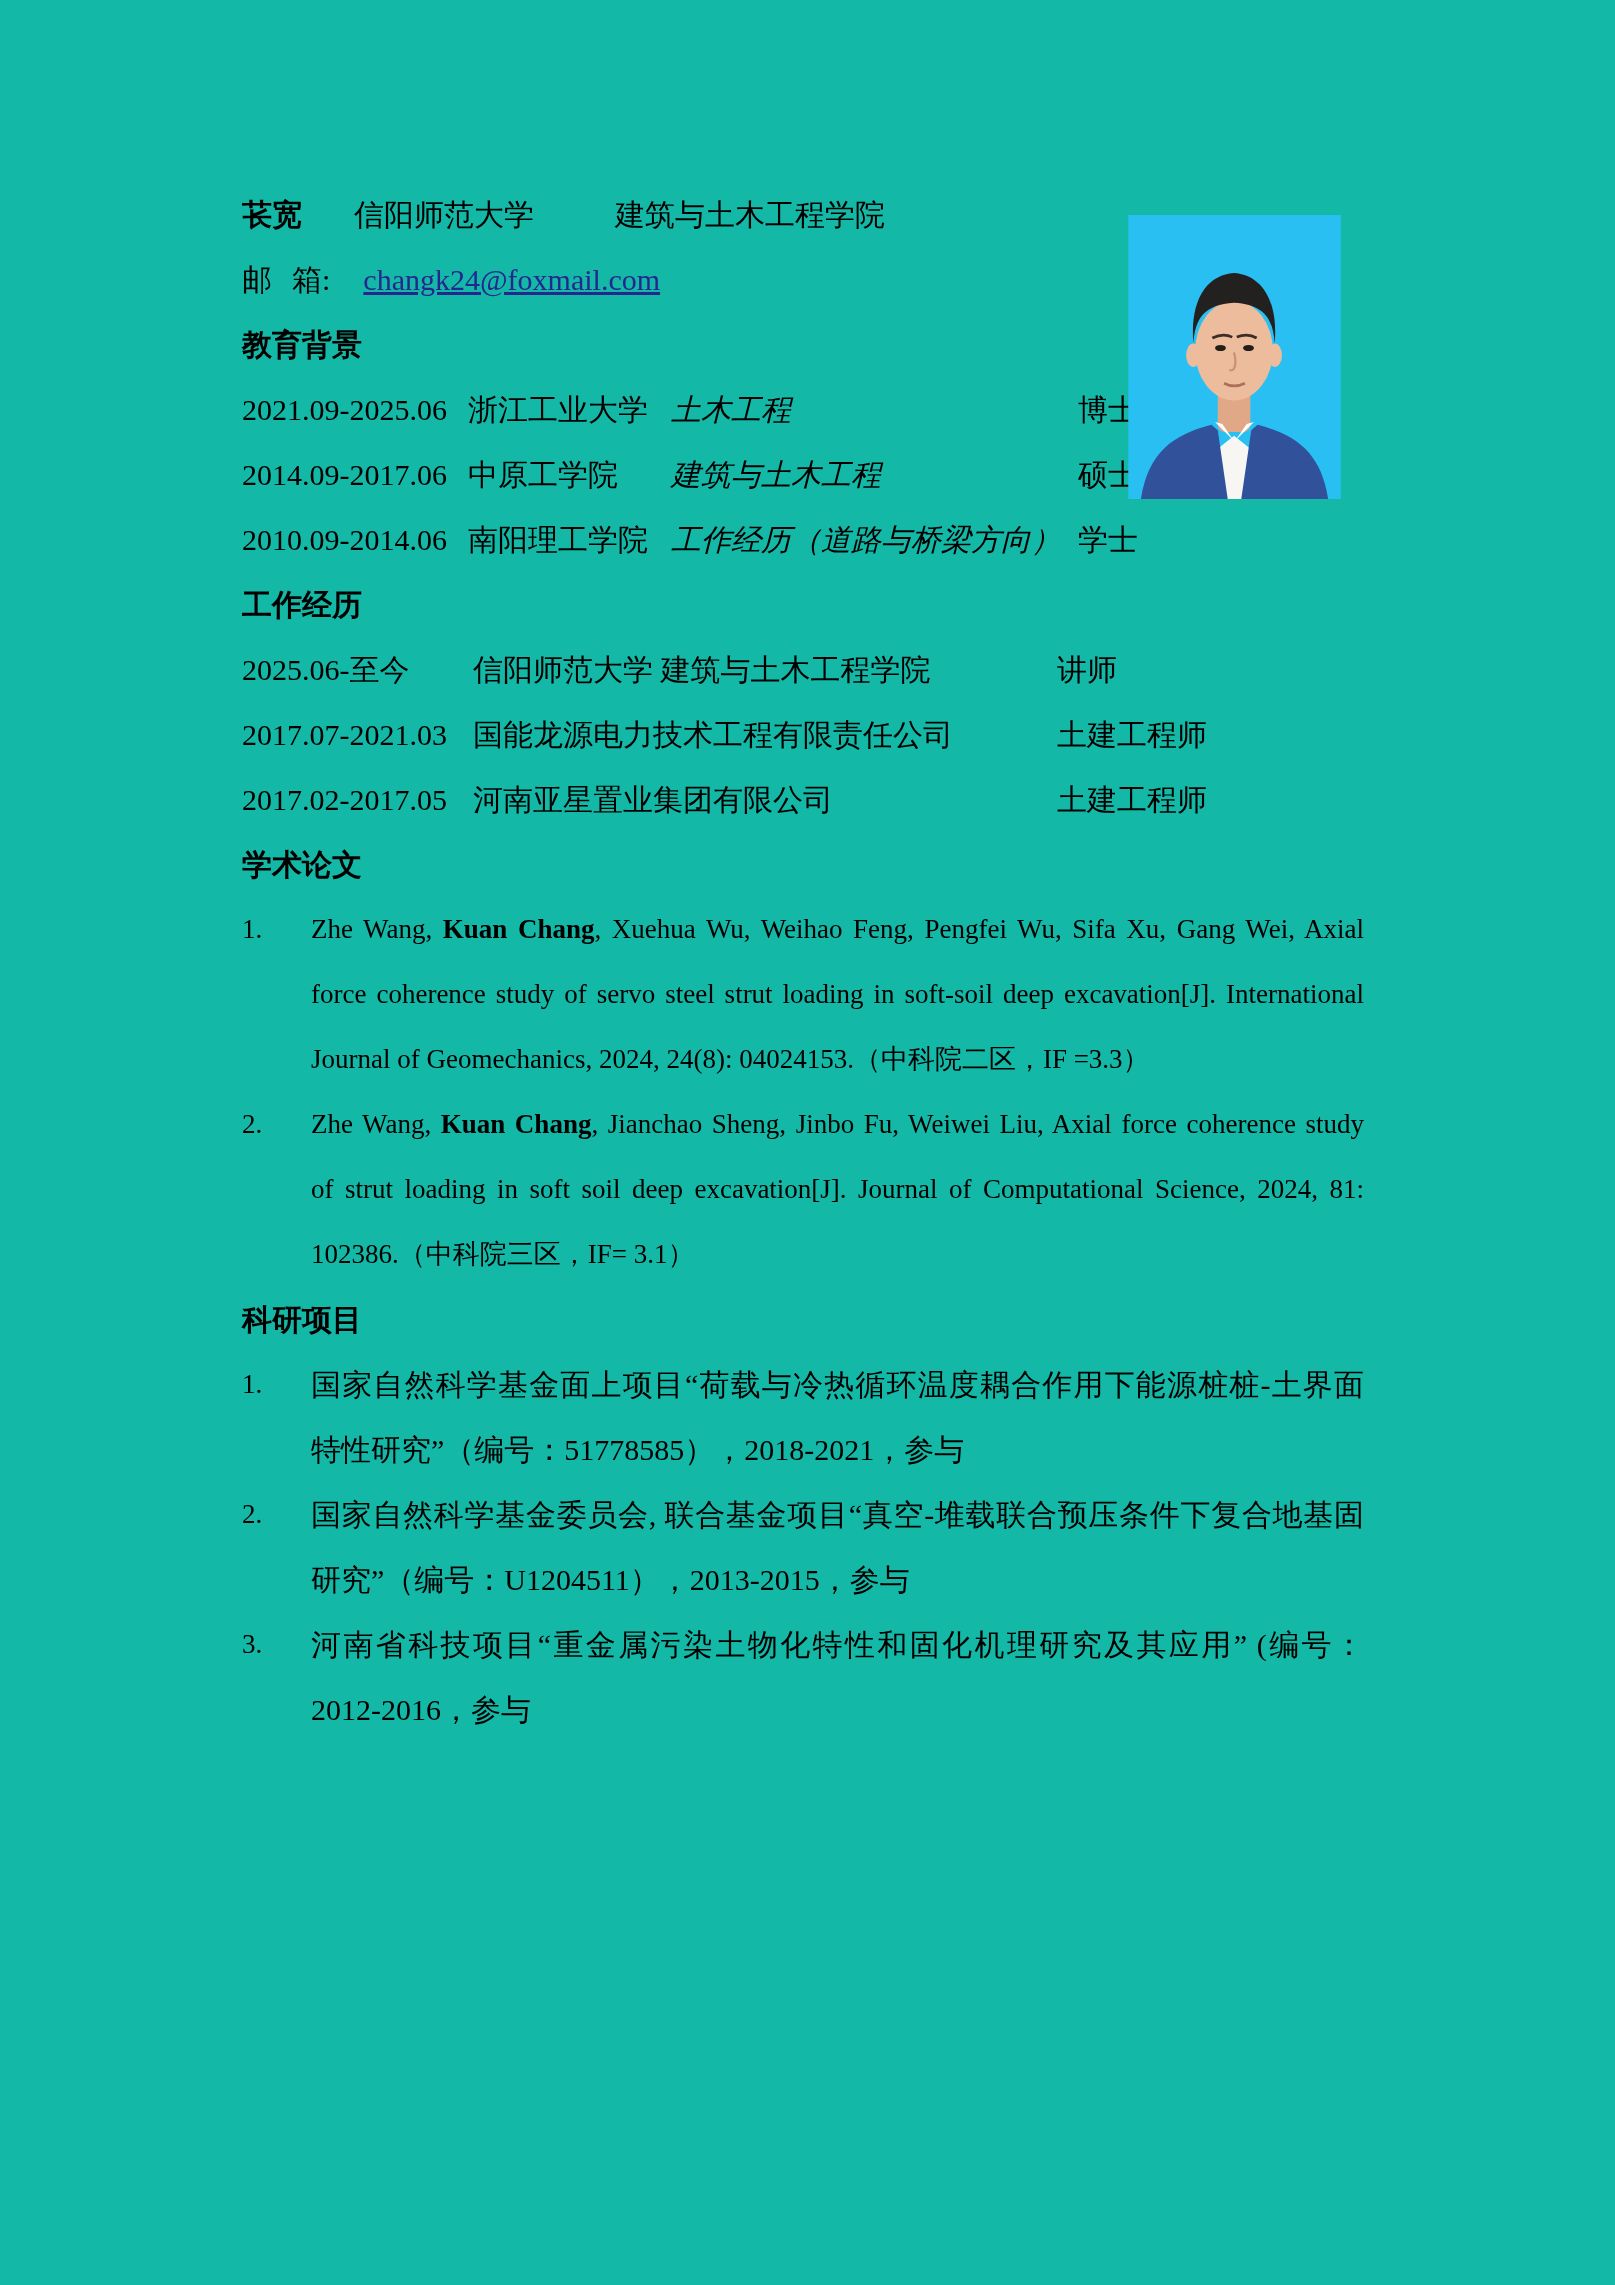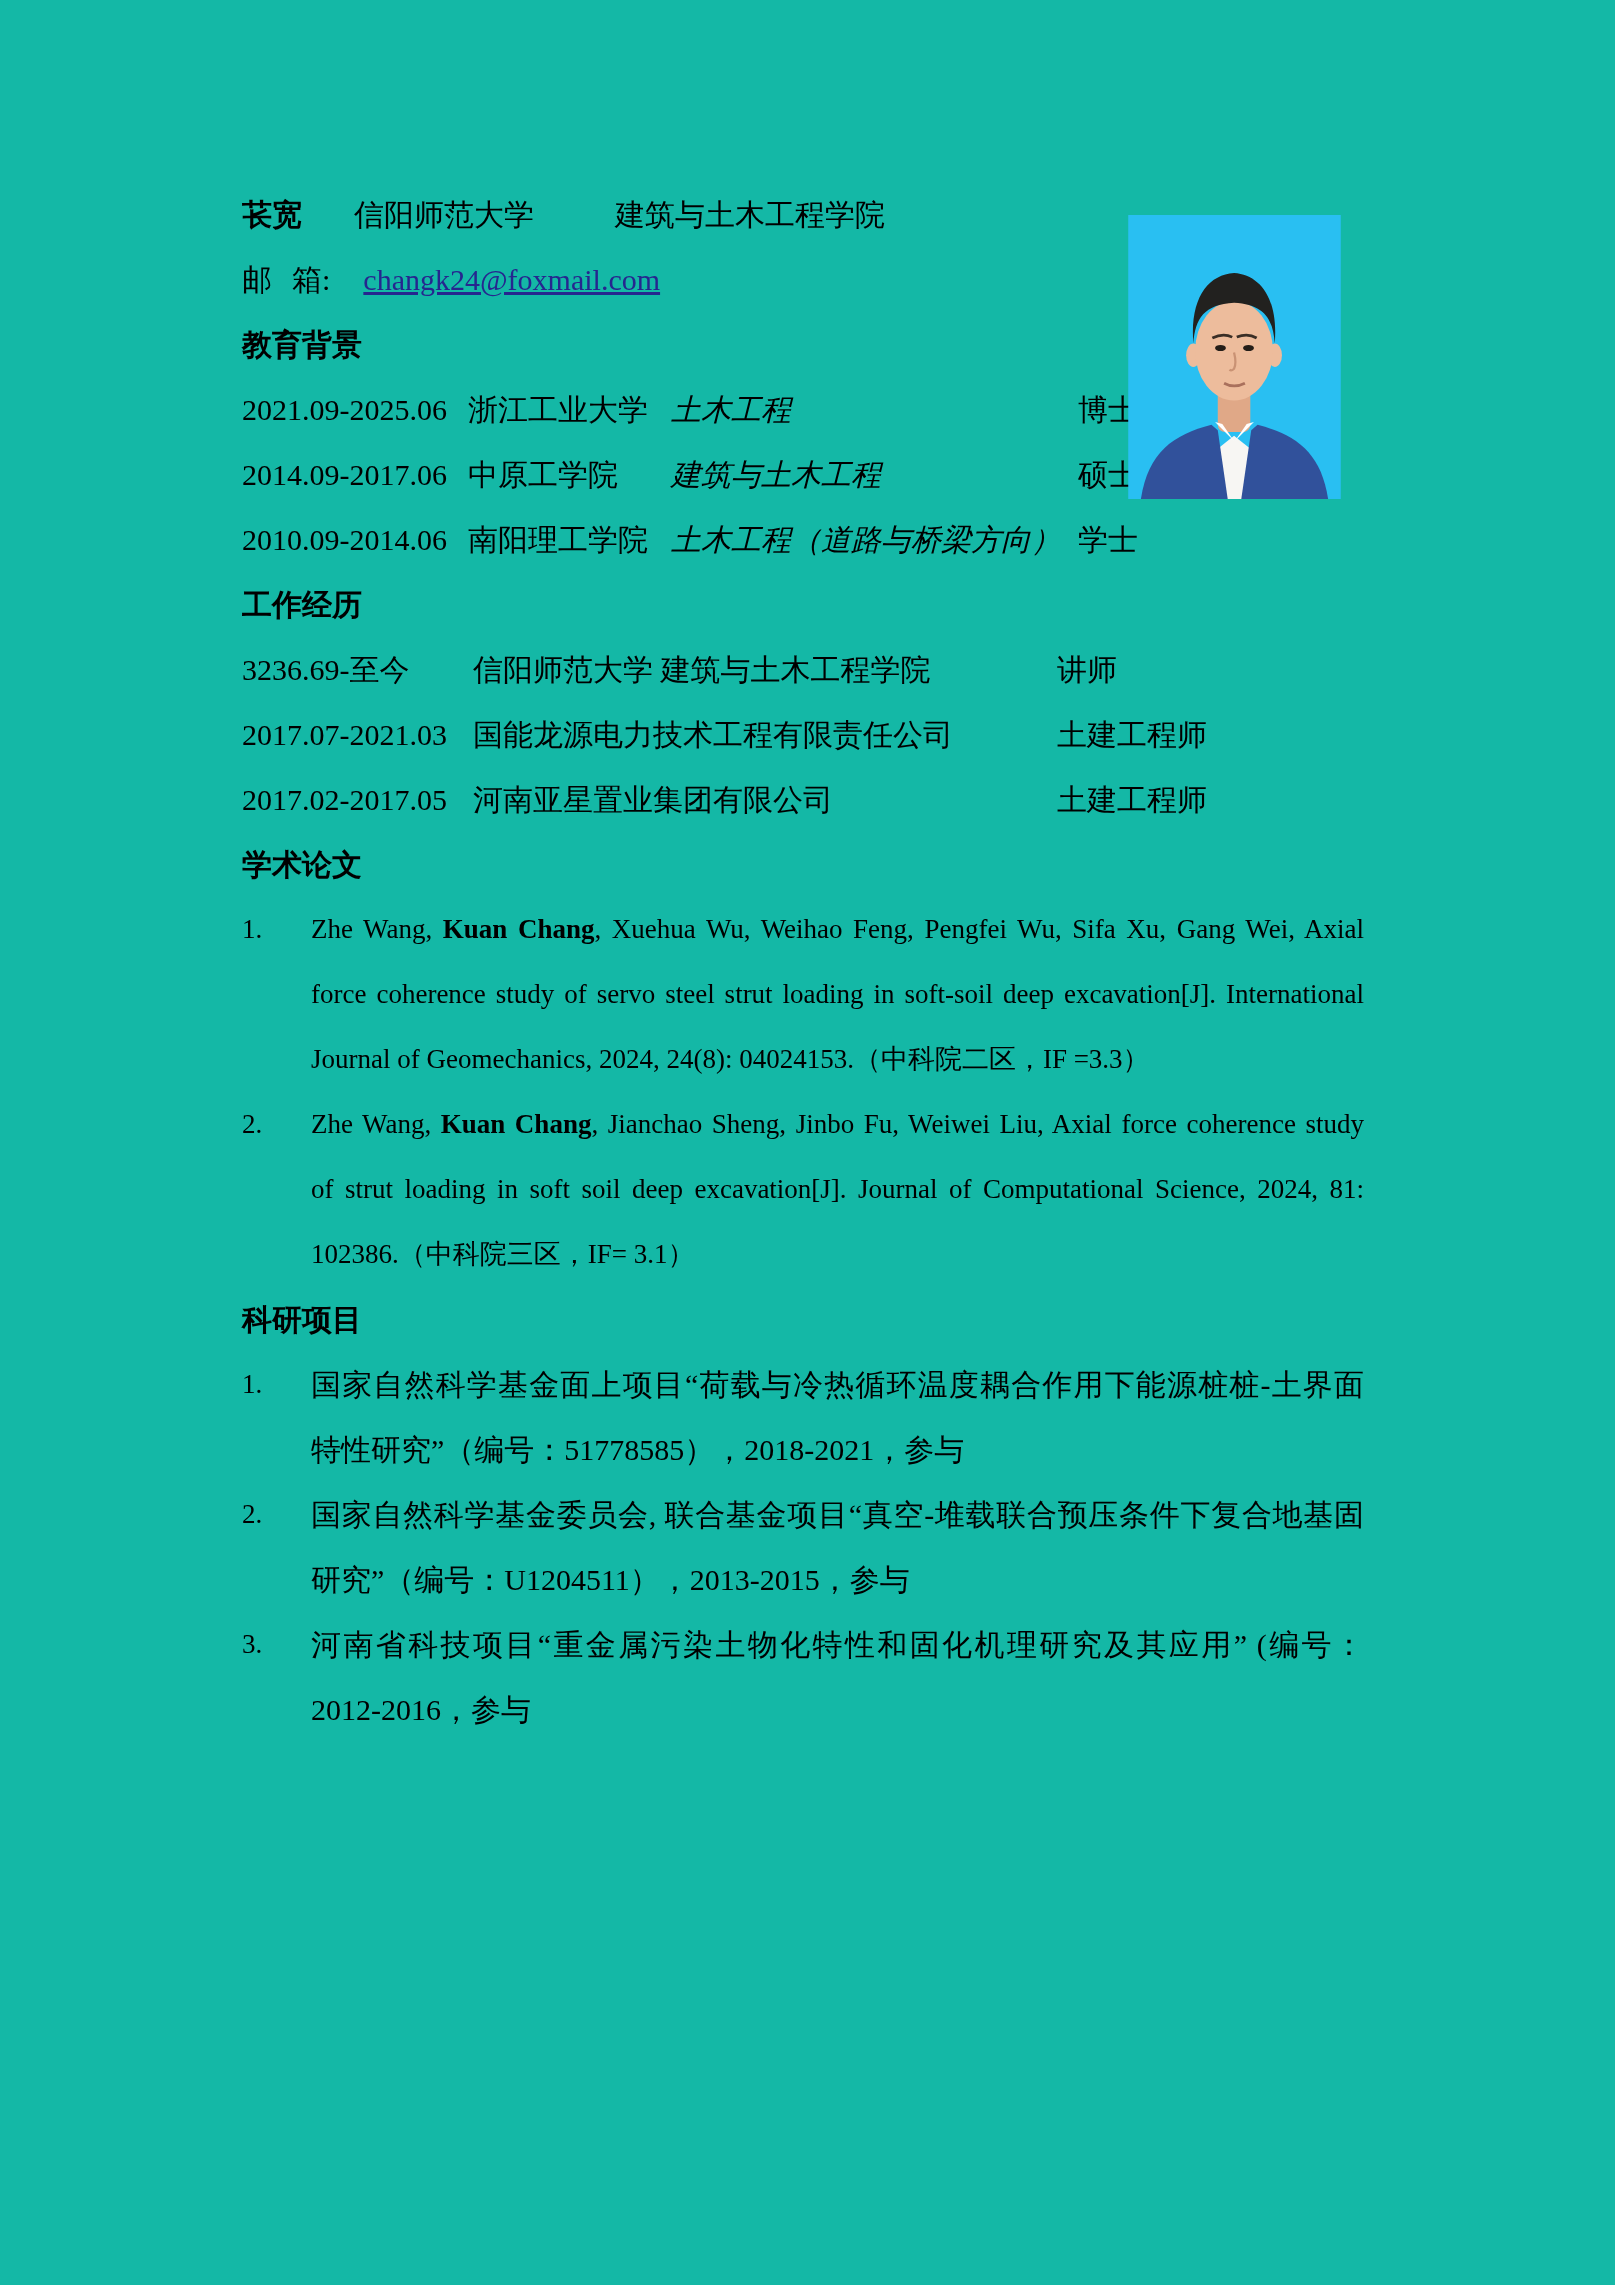--- a/index.html
+++ b/index.html
@@ -96,28 +96,28 @@
     </div>
     <div class="row">
       <span class="c1">2014.09-2017.06</span>
       <span class="c2">中原工学院</span>
       <span class="c3">建筑与土木工程</span>
       <span class="c4">硕士</span>
     </div>
     <div class="row">
       <span class="c1">2010.09-2014.06</span>
       <span class="c2">南阳理工学院</span>
-      <span class="c3">土木工程（道路与桥梁方向）</span>
+      <span class="c3">工作经历（道路与桥梁方向）</span>
       <span class="c4">学士</span>
     </div>
 
     <div class="line h">工作经历</div>
 
     <div class="row">
-      <span class="w1">3236.69-至今</span>
+      <span class="w1">2025.06-至今</span>
       <span class="w2">信阳师范大学 建筑与土木工程学院</span>
       <span class="w3">讲师</span>
     </div>
     <div class="row">
       <span class="w1">2017.07-2021.03</span>
       <span class="w2">国能龙源电力技术工程有限责任公司</span>
       <span class="w3">土建工程师</span>
     </div>
     <div class="row">
       <span class="w1">2017.02-2017.05</span>

